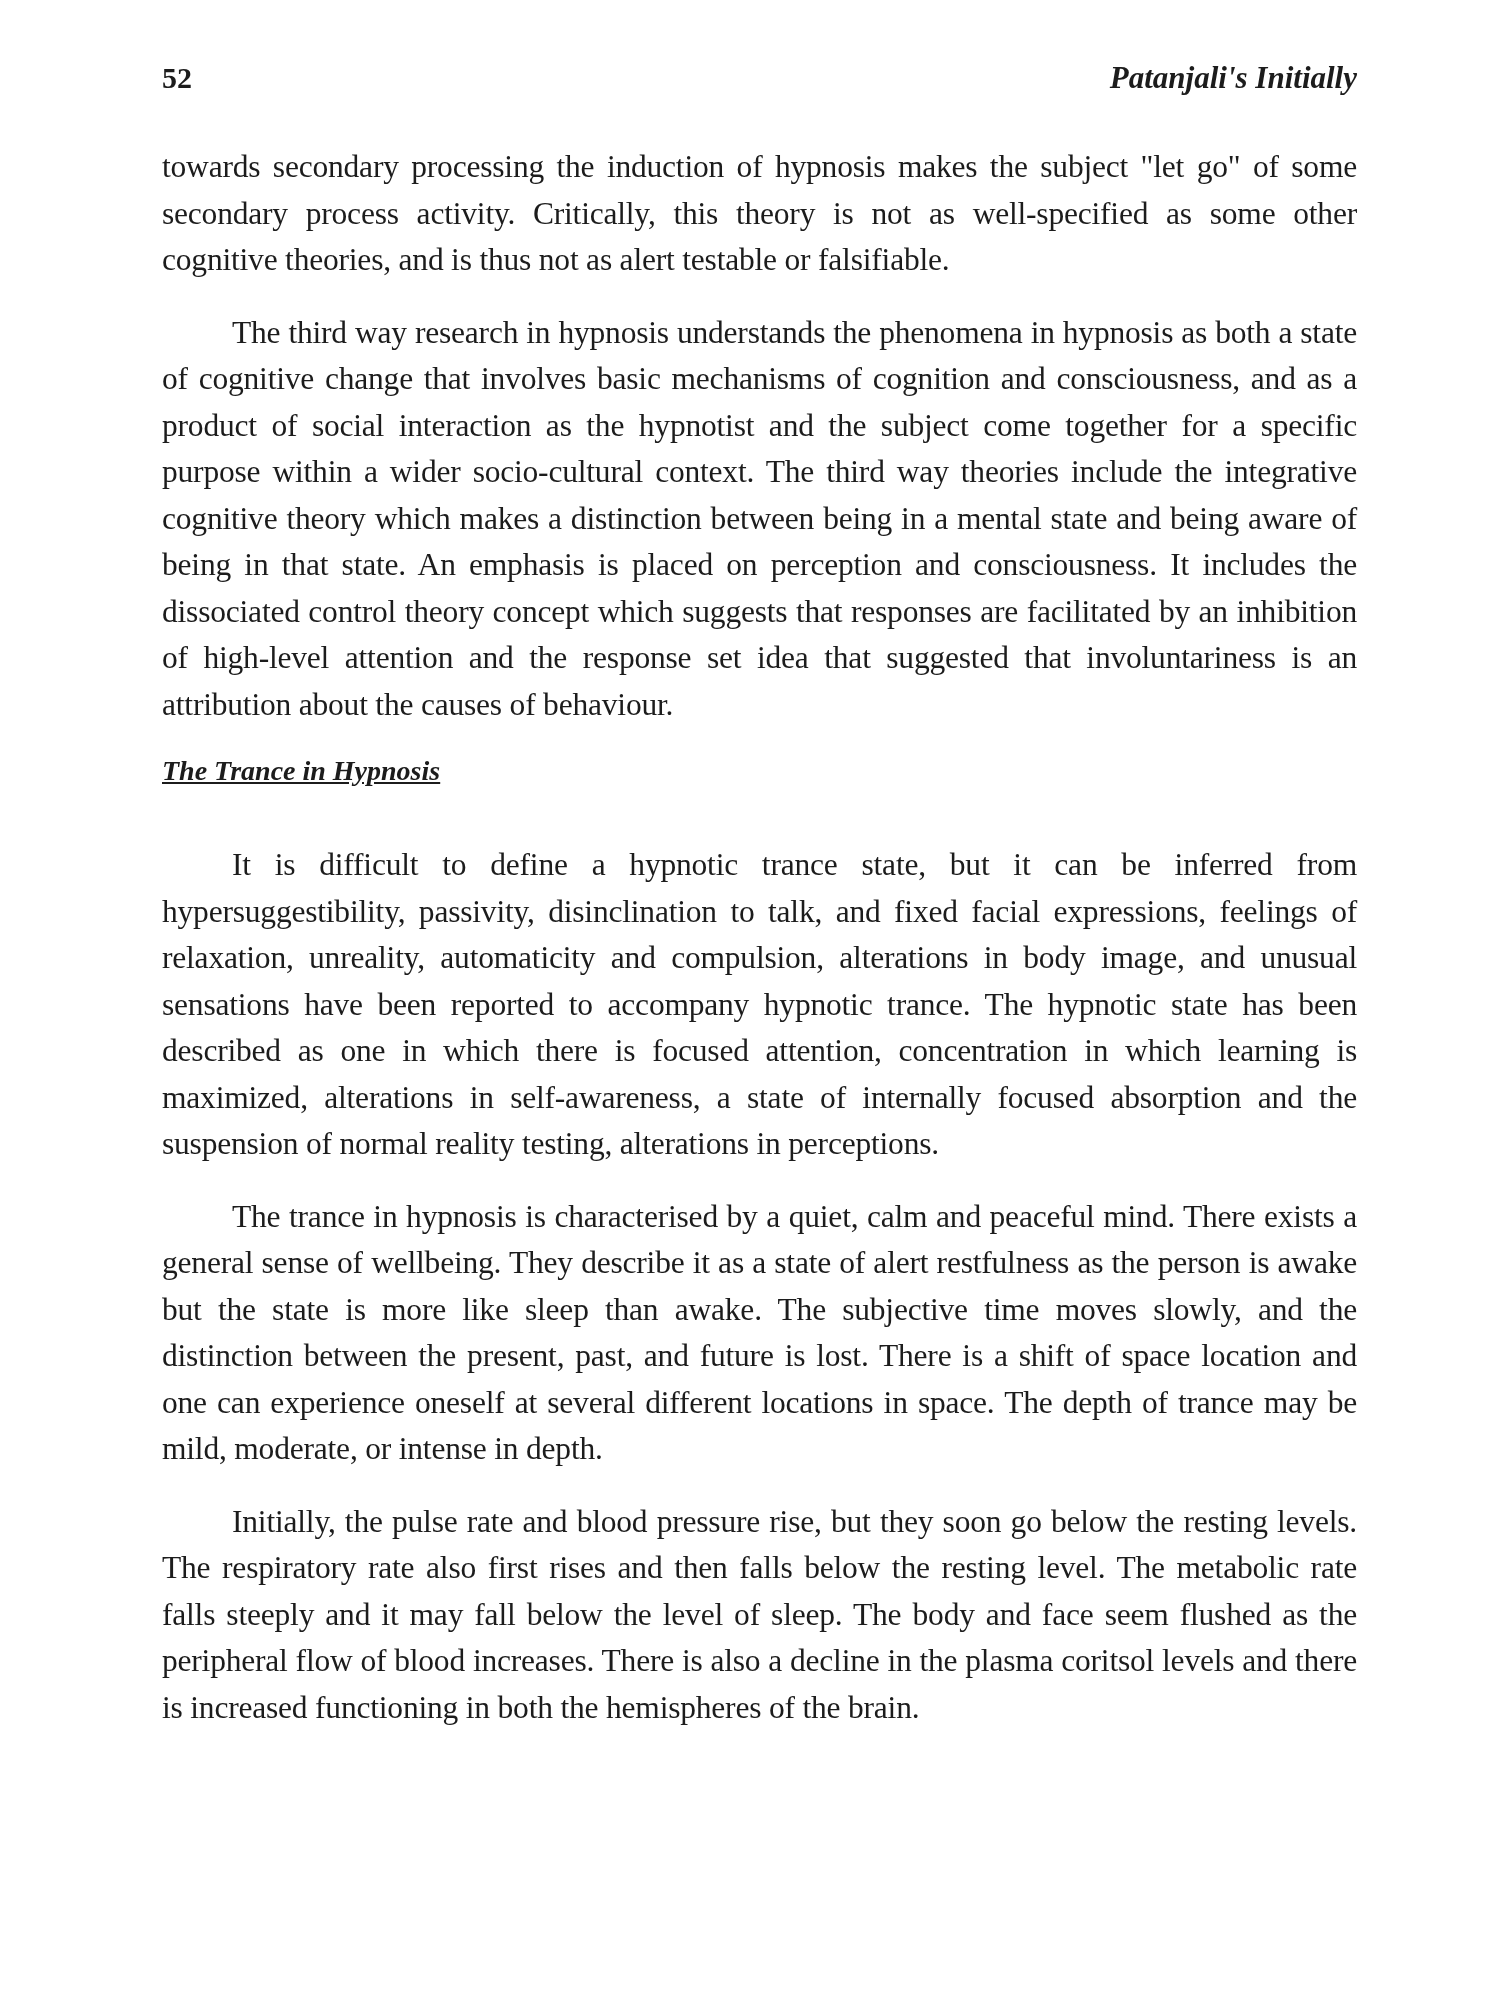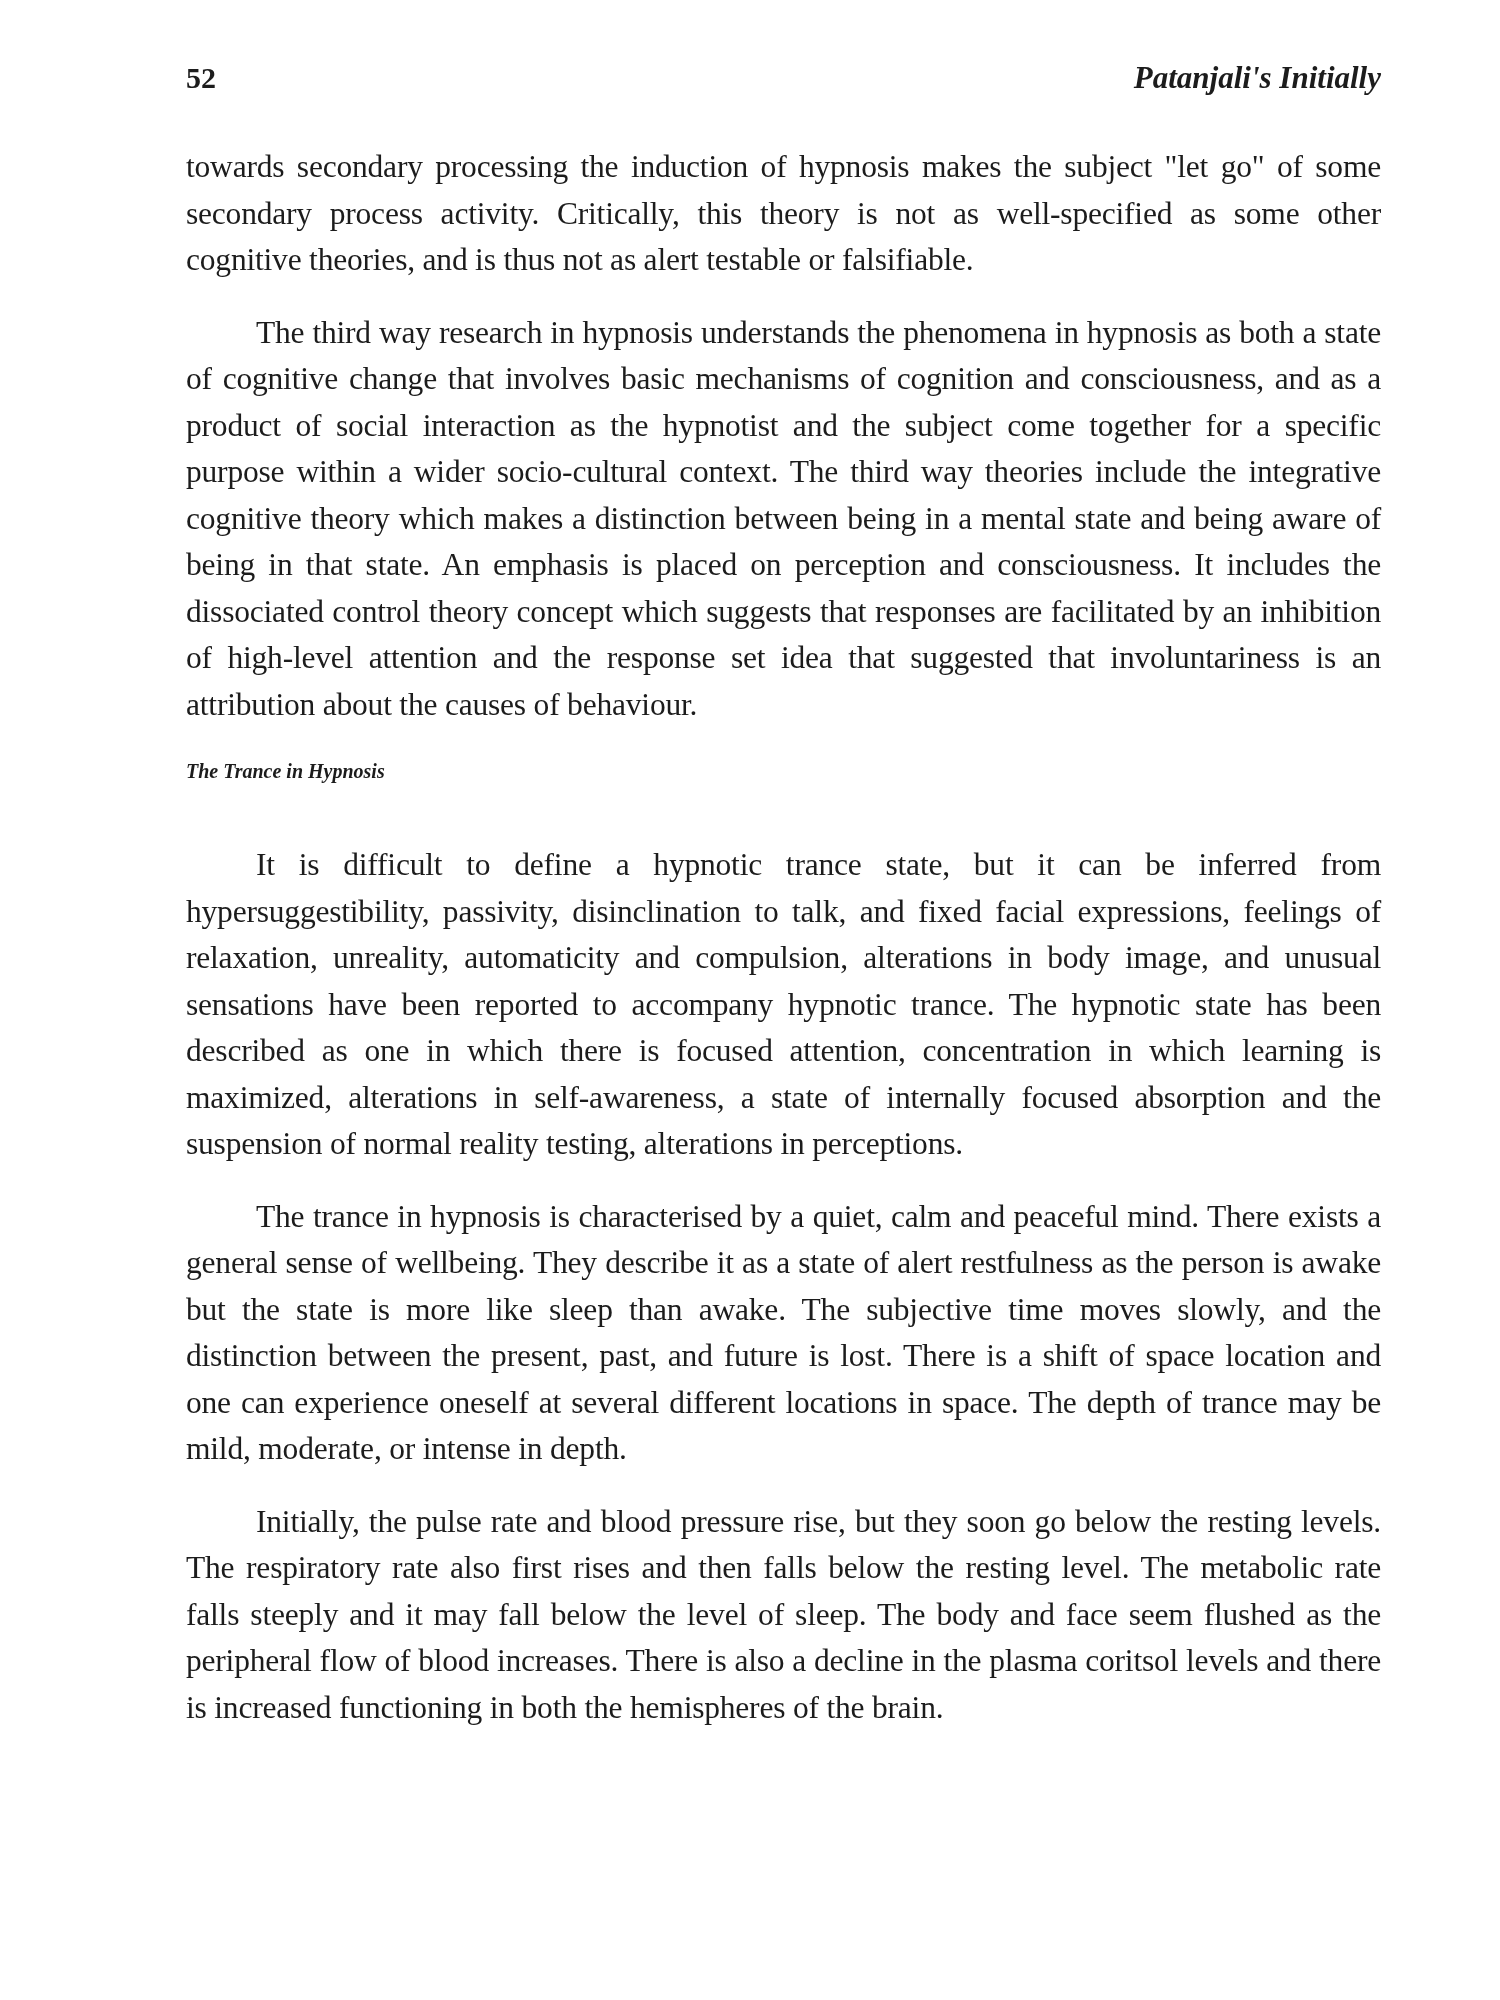--- a/index.html
+++ b/index.html
@@ -10,21 +10,21 @@
     body {
       width: 1500px;
       height: 2000px;
       overflow: hidden;
       position: relative;
       font-family: "Liberation Serif", "DejaVu Serif", serif;
       color: #1c1c1c;
     }
     .page {
       position: absolute;
-      left: 186px;
+      left: 162px;
       top: 60px;
       width: 1195px;
     }
     .running-head {
       display: flex;
       justify-content: space-between;
       align-items: baseline;
       height: 46px;
       margin-bottom: 38px;
     }
@@ -45,25 +45,26 @@
       letter-spacing: -0.2px;
     }
     .para.indent {
       text-indent: 70px;
       margin-top: 48px;
     }
     .para.gap {
       margin-top: 26px;
     }
     .section-heading {
-      font-size: 20px;
+      font-size: 28px;
       font-weight: bold;
       font-style: italic;
       margin: 20px 0 4px 0;
       line-height: 46px;
+      text-decoration: underline;
     }
   </style>
 </head>
 <body>
 
 <div class="page">
   <div class="running-head">
     <span class="page-number">52</span>
     <span class="book-title">Patanjali's Initially</span>
   </div>

